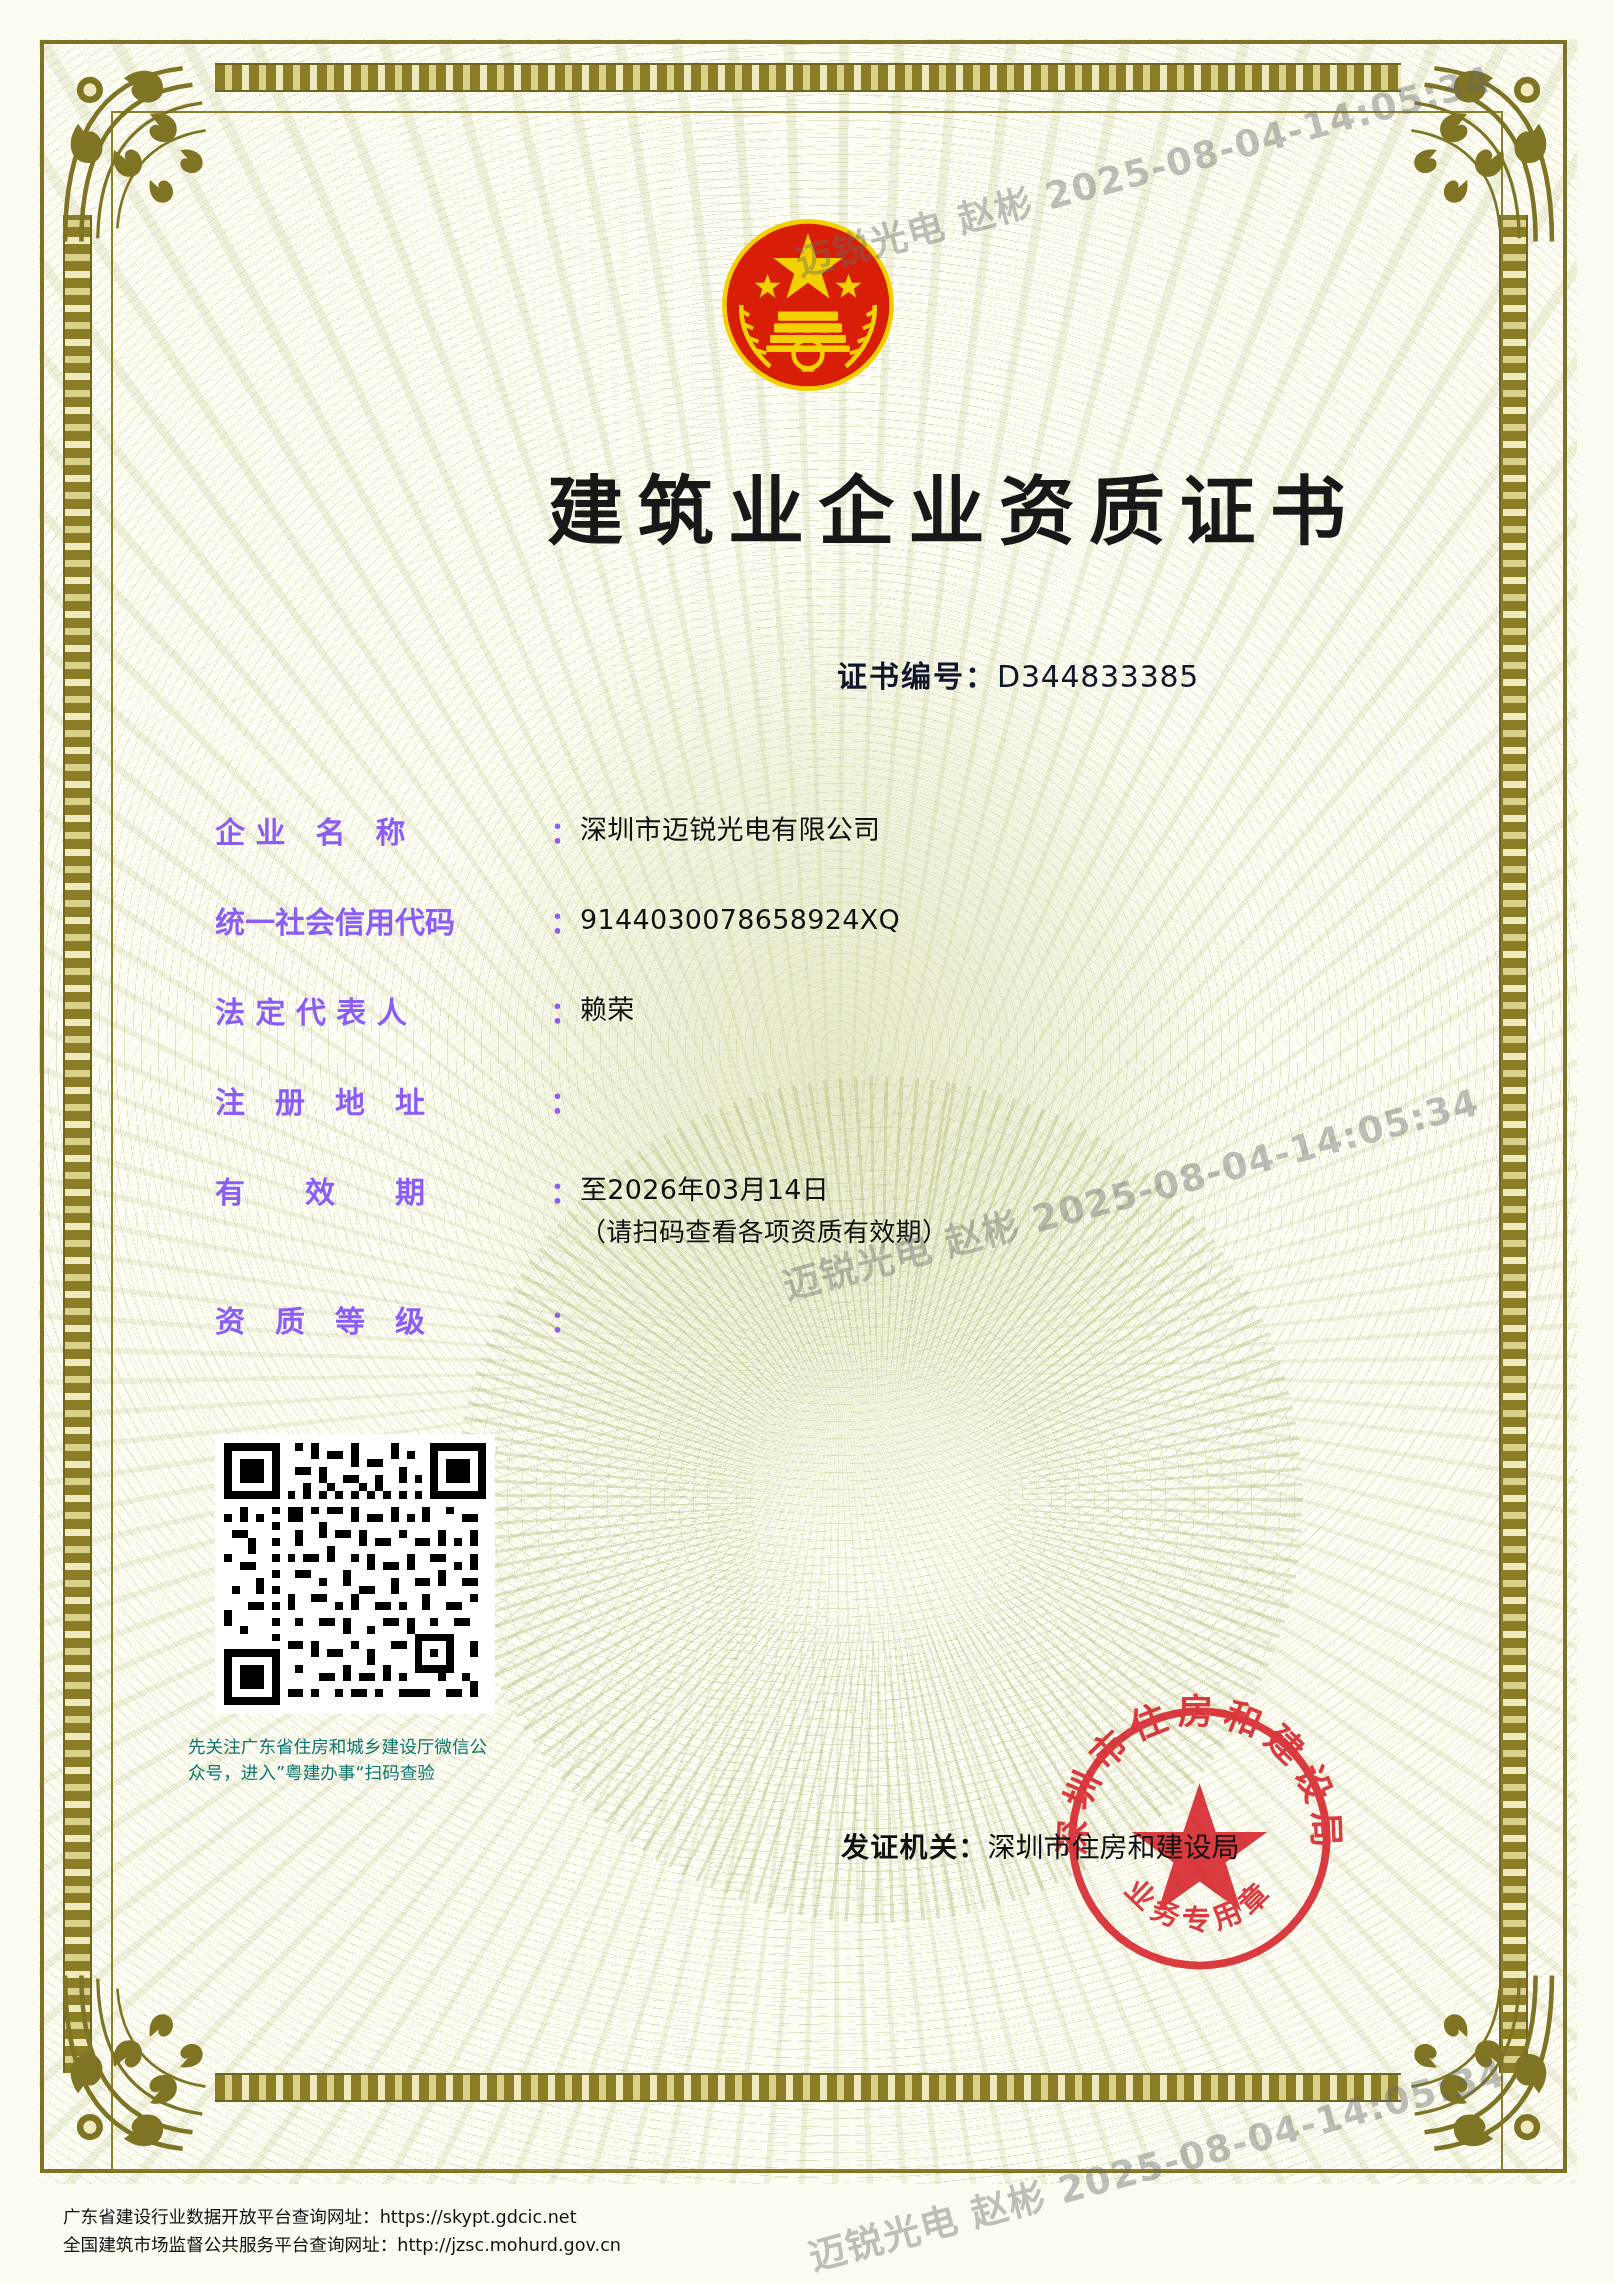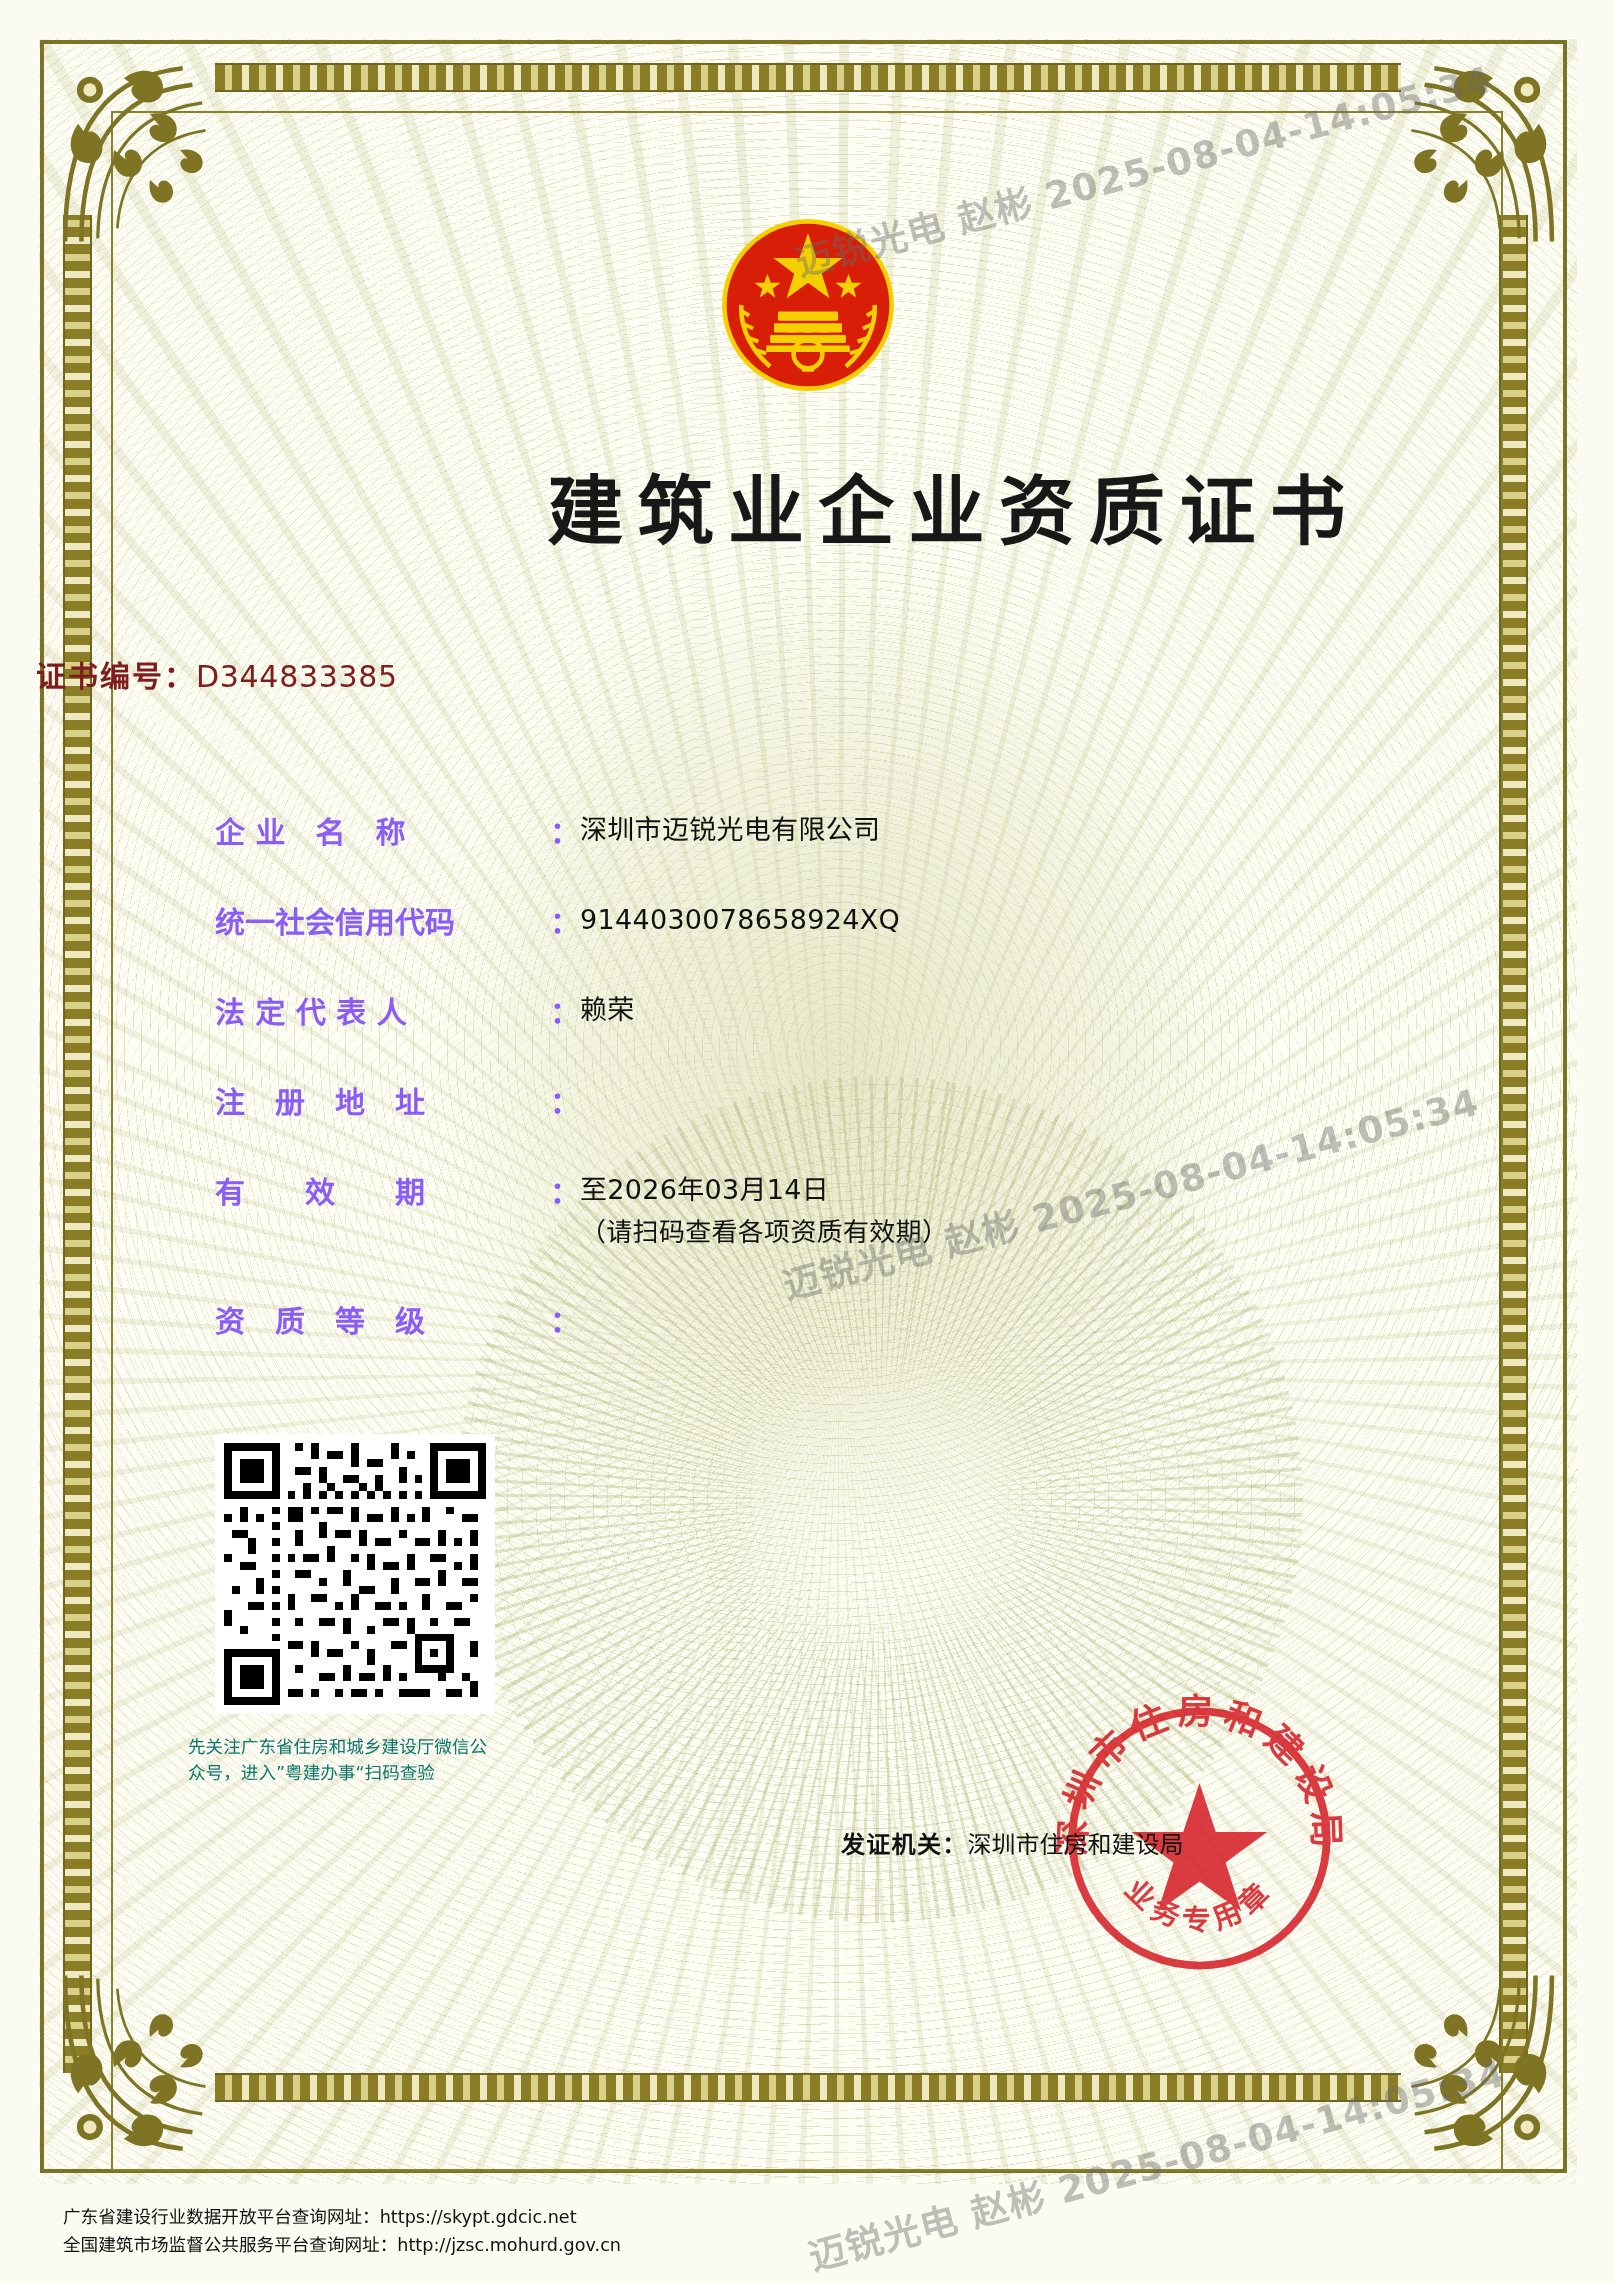--- a/index.html
+++ b/index.html
@@ -72,22 +72,22 @@
   .emblem svg{width:196px;height:196px;display:block;}
 
   
   .cert-title{
     position:absolute;left:0;top:450px;width:1360px;text-align:right;
     font-size:76px;letter-spacing:14.3px;font-weight:bold;color:#181818;
     font-family:"DejaVu Sans","Liberation Sans",sans-serif;
   }
   
   .cert-no{
-    position:absolute;left:0;top:652px;width:1199px;text-align:left;
-    font-size:30px;color:#7f1d1d;margin-left:36px;
+    position:absolute;left:0;top:652px;width:1199px;text-align:right;
+    font-size:30px;color:#0f172a;
   }
   .cert-no .lbl{font-weight:bold;letter-spacing:2px;}
   .cert-no .val{letter-spacing:0.7px;}
 
   
   .fields{position:absolute;left:215px;top:808px;width:1238px;}
   .frow{display:flex;align-items:flex-start;margin-bottom:46px;}
   .flabel{
     width:365px;flex:0 0 365px;font-size:30px;font-weight:bold;color:#8b5cf6;
     display:flex;justify-content:space-between;
@@ -98,21 +98,21 @@
   .fvalue .sub{display:block;font-size:26px;margin-top:5.2px;}
   .fvalue .stars{display:block;font-size:22px;letter-spacing:2.6px;margin-top:1.3px;}
   
   .qr-box{position:absolute;left:215px;top:1434px;width:280px;height:280px;background:#fff;padding:9px;box-sizing:border-box;}
   .qr-box svg{display:block;width:262px;height:262px;}
   .qr-note{
     position:absolute;left:188px;top:1734px;width:306px;
     font-size:17.6px;line-height:1.5;color:#0f766e;
   }
   
-  .issuer{position:absolute;left:841px;top:1825px;font-size:24px;color:#111;}
+  .issuer{position:absolute;left:841px;top:1825px;font-size:28px;color:#111;}
   .issuer .row{margin-bottom:37px;display:flex;}
   .issuer .lbl{font-weight:bold;letter-spacing:1.3px;}
   .issuer .val{font-weight:normal;}
   
   .seal{position:absolute;left:1030px;top:1669px;width:339px;height:339px;opacity:.82;}
   .seal svg{width:339px;height:339px;display:block;}
   
   .wm{
     position:absolute;color:rgba(105,105,105,.42);font-size:37px;font-weight:bold;
     white-space:nowrap;transform:rotate(-15deg);transform-origin:left top;

